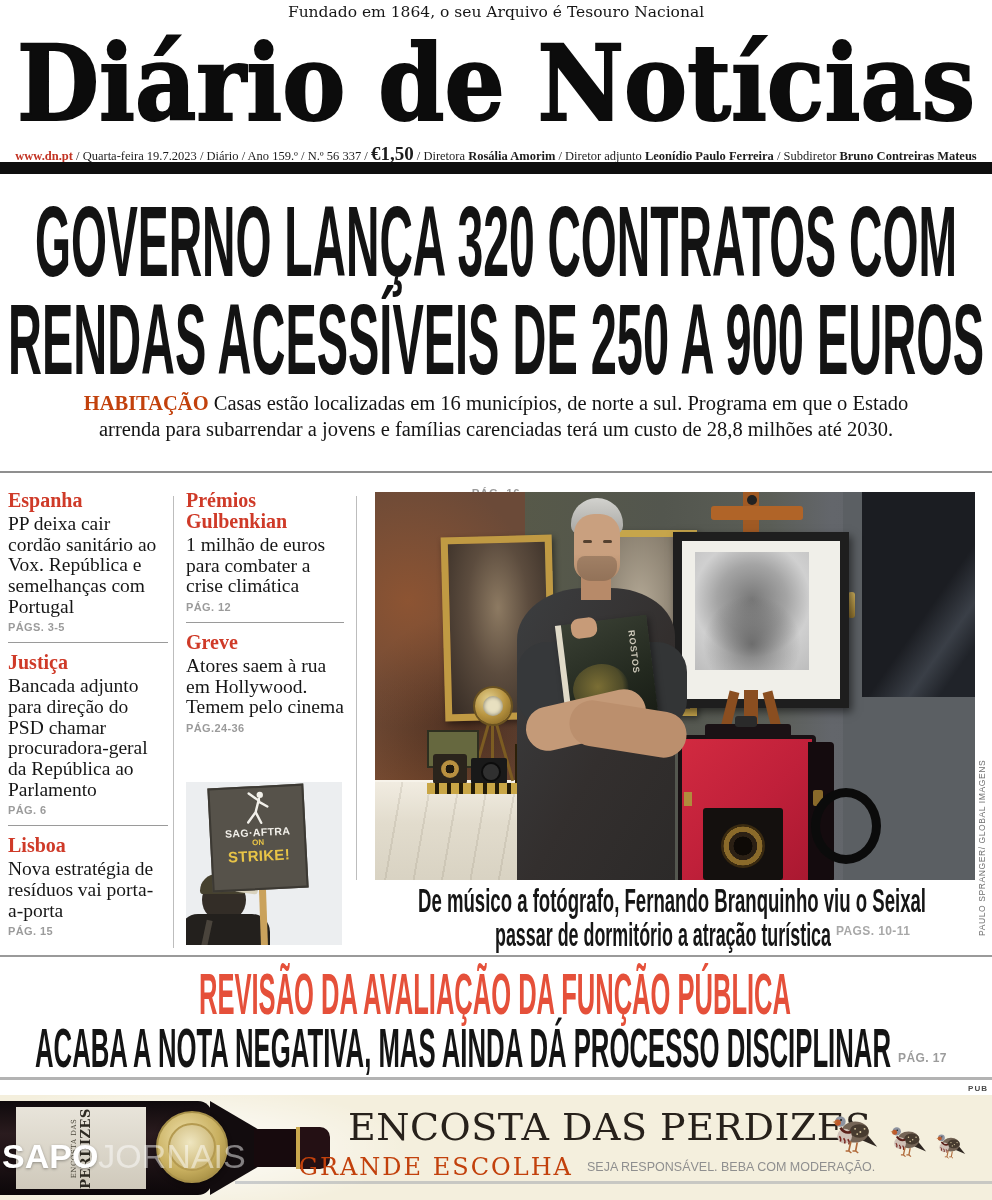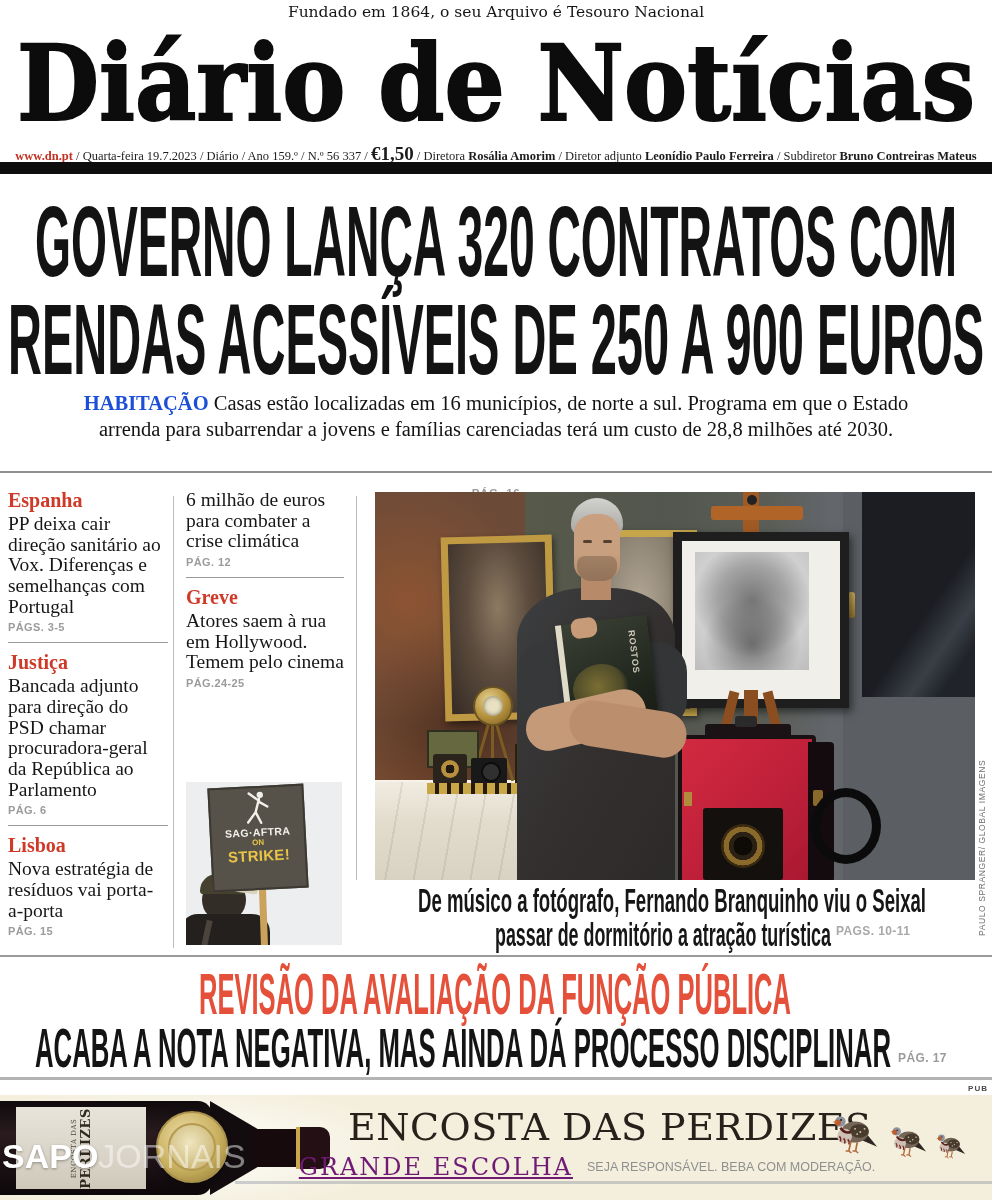--- a/index.html
+++ b/index.html
@@ -14,21 +14,21 @@
   .dateline .dl-url{color:#c23222;font-weight:bold;}
   .dateline .dl-price{font-size:19px;font-weight:bold;}
   .dateline b{font-weight:bold;}
   .topbar{top:162px;left:0;width:992px;height:12px;background:#0e0e0e;}
 
   
   .headline-svg{top:184px;left:0;}
 
   
   .lead{top:391px;left:56px;width:880px;text-align:center;font:20.5px/1.25 "Liberation Serif",serif;color:#141414;}
-  .lead .kicker{color:#1d4ed8;font-weight:bold;}
+  .lead .kicker{color:#c2410c;font-weight:bold;}
   .lead-ref{top:447px;left:0;right:0;text-align:center;font:bold 11.5px "Liberation Sans",sans-serif;color:#9b9b9b;letter-spacing:.6px;margin-top:40px;}
   .rule{background:#8f8f8f;}
   .rule-1{top:471px;left:0;width:992px;height:2px;}
   .rule-2{top:955px;left:0;width:992px;height:2px;background:#9a9a9a;}
   .rule-3{top:1077px;left:0;width:992px;height:3px;background:#b3b3b3;}
 
   
   .colL{top:490px;left:8px;width:160px;}
   .colM{top:490px;left:186px;width:158px;}
   .story{padding:0 0 9px;border-bottom:1px solid #9a9a9a;margin-bottom:9px;}
@@ -154,21 +154,21 @@
   .bottle-foil{left:296px;top:32px;width:30px;height:42px;background:#241014;border-left:4px solid #caa84e;border-radius:0 10px 10px 0;}
   .medal{left:156px;top:16px;width:68px;height:68px;border-radius:50%;border:2px solid #a8914a;
       background:radial-gradient(circle at 40% 34%,#ecdda6,#c9b060 55%,#8d7730);box-shadow:0 2px 5px rgba(0,0,0,.35);}
   .medal-inner{left:168px;top:28px;width:44px;height:44px;border-radius:50%;border:2px solid #b49a50;
       background:radial-gradient(circle at 45% 40%,#efe6c0,#d0bc7e 70%);}
   .wm{left:2px;top:42px;font:bold 34px "Liberation Sans",sans-serif;color:#ffffff;text-shadow:0 1px 3px rgba(0,0,0,.35);white-space:nowrap;}
   .wm .wm-light{font-weight:normal;color:rgba(255,255,255,.48);text-shadow:none;}
   .ad-center{left:348px;top:10px;width:478px;text-align:center;}
   .ad-brand{position:static !important;font:38px "DejaVu Serif",serif;color:#27211b;letter-spacing:.5px;white-space:nowrap;}
   .ad-row2{position:static !important;margin-top:4px;display:flex;justify-content:center;align-items:center;gap:14px;}
-  .ad-range{font:24px "DejaVu Serif",serif;color:#701a75;letter-spacing:2px;white-space:nowrap;text-decoration:underline;}
+  .ad-range{font:24px "DejaVu Serif",serif;color:#c2410c;letter-spacing:2px;white-space:nowrap;}
   .ad-disclaimer{font:12.5px "Liberation Sans",sans-serif;color:#8f8f8f;white-space:nowrap;}
   .ad-birds{left:832px;top:8px;width:152px;height:90px;}
   .ad-line{left:235px;top:86px;width:757px;height:3px;background:rgba(85,100,128,.28);}
 </style>
 </head>
 <body>
 
 <div id="page">
 
   <div class="abs tagline">Fundado em 1864, o seu Arquivo é Tesouro Nacional</div>
@@ -192,44 +192,45 @@
     <div><span class="kicker">HABITAÇÃO</span> <span>Casas estão localizadas em 16 municípios, de norte a sul. Programa em que o Estado</span></div>
     <div>arrenda para subarrendar a jovens e famílias carenciadas terá um custo de 28,8 milhões até 2030.</div>
   </div>
   <div class="abs lead-ref">PÁG. 16</div>
 
   <div class="abs rule rule-1"></div>
 
   <div class="abs colL">
     <div class="story">
       <div class="kicker">Espanha</div>
-      <div class="stext">PP deixa cair direção sanitário ao Vox. Diferenças e semelhanças com Portugal</div>
+      <div class="stext">PP deixa cair cordão sanitário ao Vox. República e semelhanças com Portugal</div>
       <div class="sref">PÁGS. 3-5</div>
     </div>
     <div class="story">
       <div class="kicker">Justiça</div>
       <div class="stext">Bancada adjunto para direção do PSD chamar procuradora-geral da República ao Parlamento</div>
       <div class="sref">PÁG. 6</div>
     </div>
     <div class="story">
       <div class="kicker">Lisboa</div>
       <div class="stext">Nova estratégia de resíduos vai porta-a-porta</div>
       <div class="sref">PÁG. 15</div>
     </div>
   </div>
 
   <div class="abs colM">
     <div class="story">
-      <div class="stext">6 milhão de euros para combater a crise climática</div>
+      <div class="kicker">Prémios Gulbenkian</div>
+      <div class="stext">1 milhão de euros para combater a crise climática</div>
       <div class="sref">PÁG. 12</div>
     </div>
     <div class="story">
       <div class="kicker">Greve</div>
       <div class="stext">Atores saem à rua em Hollywood. Temem pelo cinema</div>
-      <div class="sref">PÁG.24-25</div>
+      <div class="sref">PÁG.24-36</div>
     </div>
   </div>
 
   <div class="abs vdiv vd1"></div>
   <div class="abs vdiv vd2"></div>
 
   <div class="abs strike">
     <div class="mhead"></div>
     <div class="mcap"></div>
     <div class="mbrim"></div>

